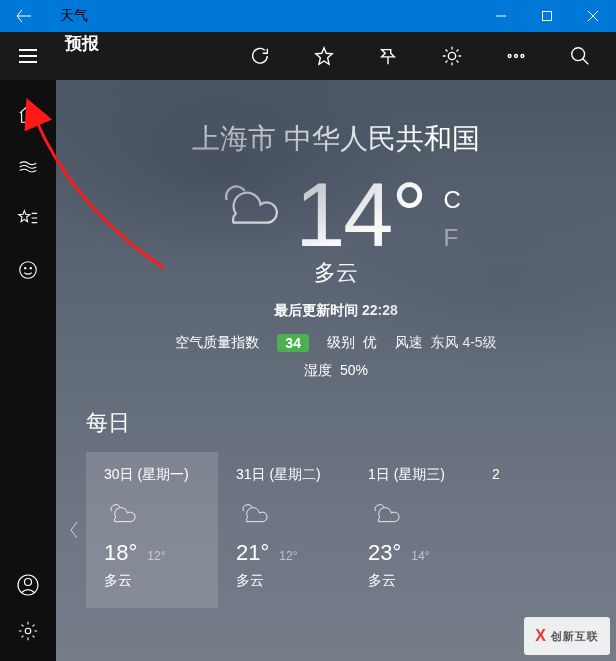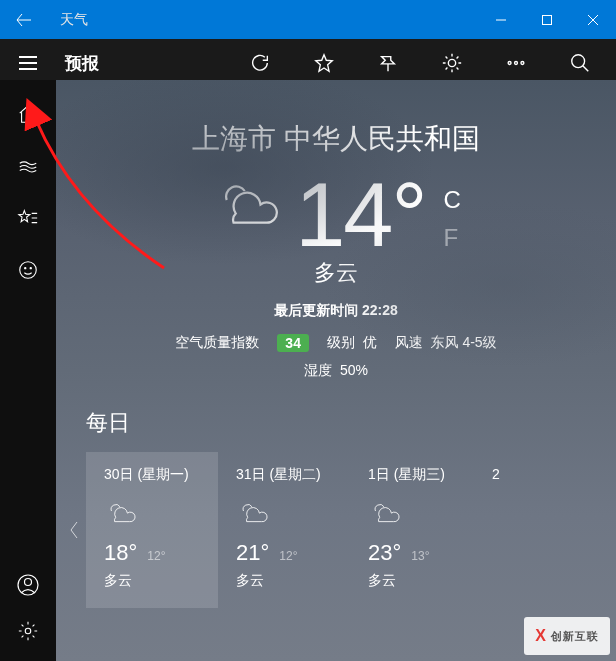--- a/index.html
+++ b/index.html
@@ -1,25 +1,25 @@
 <!DOCTYPE html>
 <html><head>
 <meta charset="utf-8">
 <style>
 * { margin: 0; padding: 0; box-sizing: border-box; font-family: "Microsoft YaHei", "Segoe UI", sans-serif; }
 body { width: 616px; height: 661px; background: #000; overflow: hidden; position: relative; }
 
-.titlebar { height: 39px; background: #0078d7; display: flex; align-items: center; color: #e5e5e5; text-align: right; }
+.titlebar { height: 32px; background: #0078d7; display: flex; align-items: center; color: #000000; text-align: right; }
 .title-back { width: 48px; height: 32px; display: flex; align-items: center; justify-content: center; }
 .title-text { padding: 0 12px; font-size: 14px; }
 .title-spacer { flex: 1; }
 .title-btn { width: 46px; height: 32px; display: flex; align-items: center; justify-content: center; }
 .title-btn svg, .title-back svg { stroke: #fff; fill: none; stroke-width: 1; }
 
-.toolbar { height: 48px; background: #1a1a1a; display: flex; align-items: center; color: #fff; position: relative; }
+.toolbar { height: 48px; background: #1a1a1a; display: flex; align-items: flex-start; color: #fff; position: relative; }
 .hamburger { width: 56px; height: 48px; display: flex; align-items: center; justify-content: center; }
 .tool-label { width: 60px; font-size: 17px; font-weight: 600; text-align: center; padding-right: 8px; }
 .tool-icons { flex: 1; display: flex; justify-content: flex-end; gap: 0; padding-right: 4px; }
 .tool-icon { width: 64px; height: 48px; display: flex; align-items: center; justify-content: center; }
 .tool-icon svg { stroke: #fff; fill: none; stroke-width: 1.5; }
 
 .sidebar { position: absolute; left: 0; top: 80px; width: 56px; bottom: 0; background: #0f0f0f; display: flex; flex-direction: column; padding-top: 22px; gap: 28px; align-items: center; }
 .sidebar-bottom { margin-top: auto; display: flex; flex-direction: column; gap: 22px; padding-bottom: 18px; align-items: center; }
 .side-icon { width: 24px; height: 24px; display: flex; align-items: center; justify-content: center; cursor: pointer; }
 .side-icon svg { stroke: #fff; fill: none; stroke-width: 1.2; }
@@ -236,21 +236,21 @@
       <div class="day-cond">多云</div>
     </div>
 
     <div class="day-card">
       <div class="day-date">1日 (星期三)</div>
       <div class="day-icon"><svg width="34" height="26" viewBox="0 0 64 48">
             <path d="M22 36 A12 12 0 1 1 44 28 A9 9 0 1 1 48 44 H20 A8 8 0 0 1 22 36 Z M14 24 A9 9 0 0 1 30 16"></path>
           </svg></div>
       <div class="day-temps">
           <span class="day-hi">23°</span>
-          <span class="day-lo">13°</span>
+          <span class="day-lo">14°</span>
         </div>
       <div class="day-cond">多云</div>
     </div>
 
     <div class="day-card" style="width:30px;padding-left:10px;">
       <div class="day-date">2</div>
     </div>
   </div>
 
   <div class="watermark">

